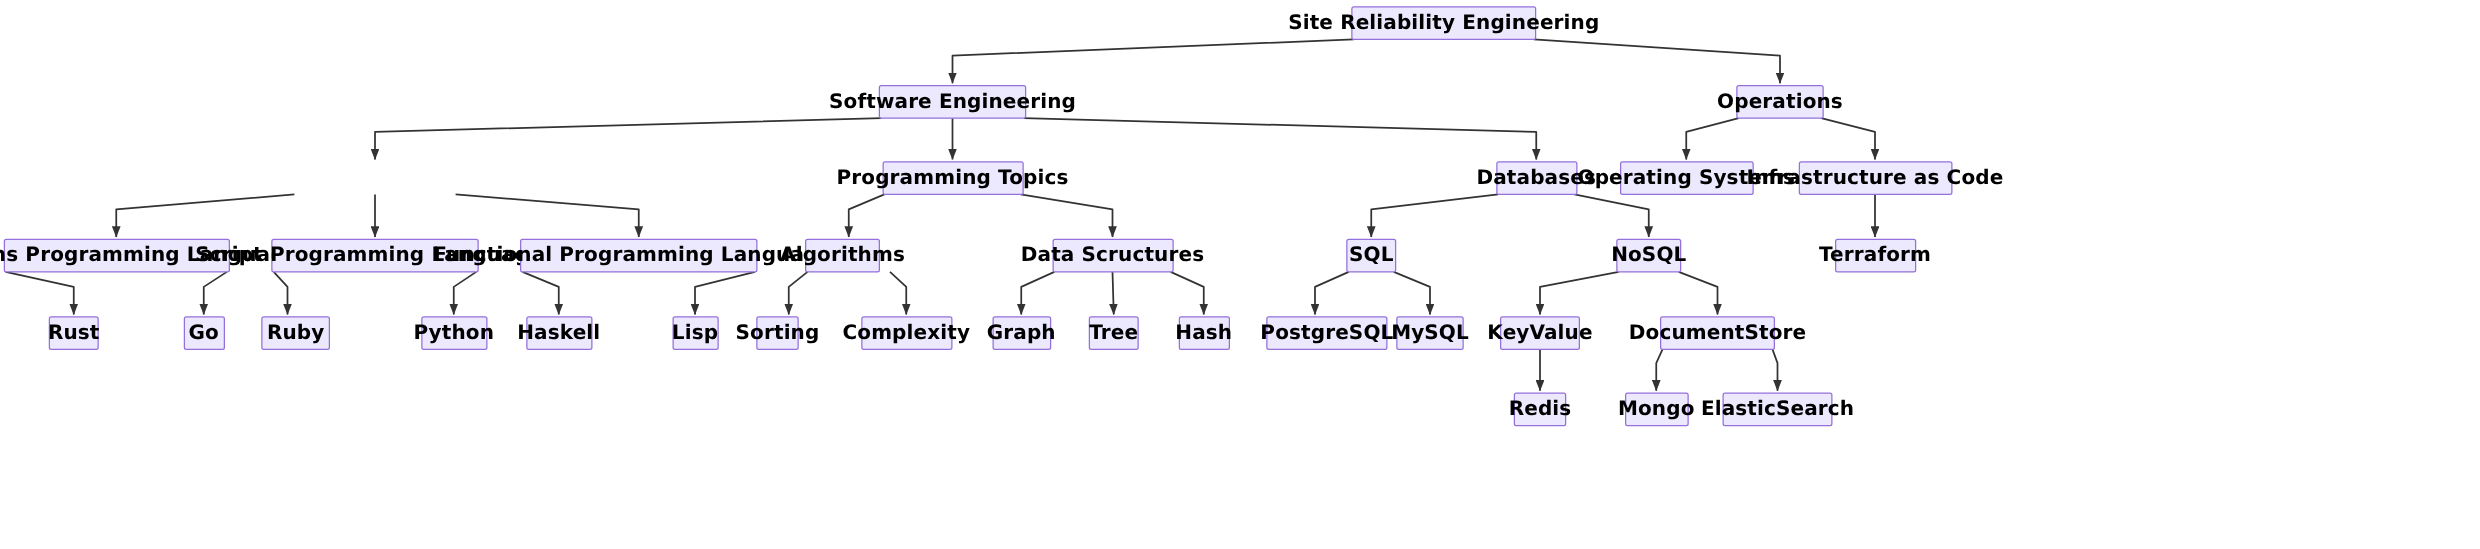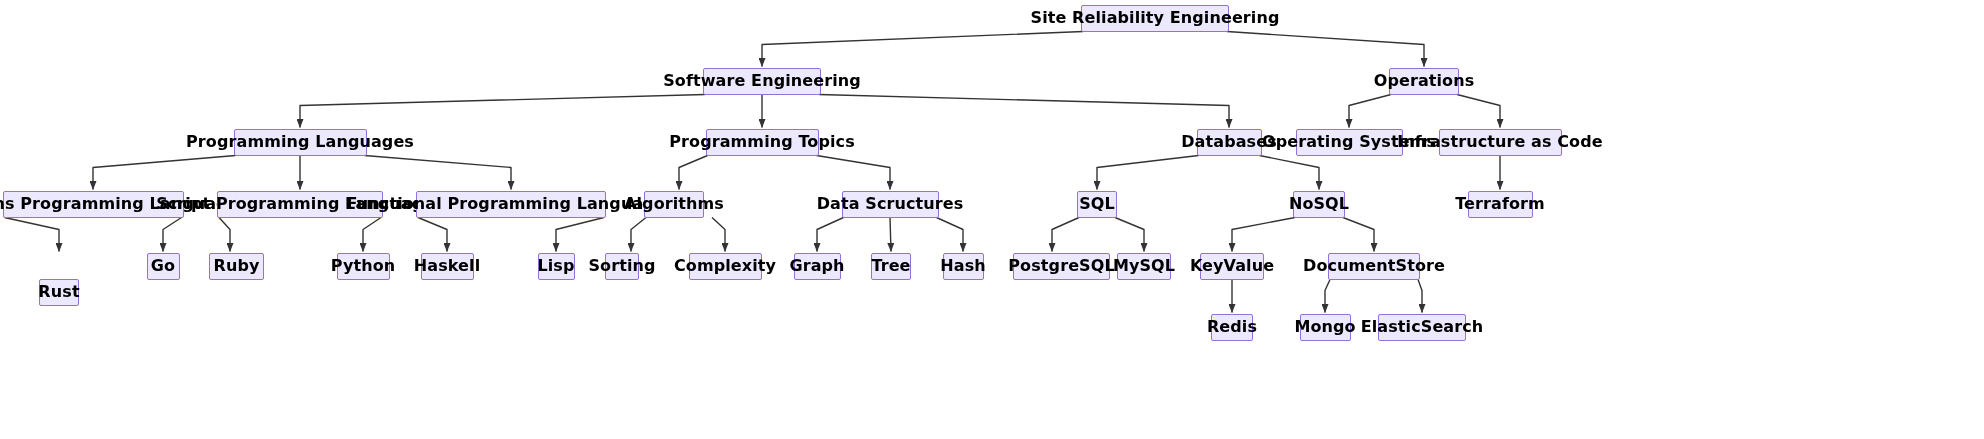--- a/index.html
+++ b/index.html
@@ -111,23 +111,20 @@
   <div id="node-layer">
       <div class="node" style="left: 1081px; top: 4.5px; width: 148px; height: 27px;">
         <span class="node-label">Site Reliability Engineering</span>
       </div>
       <div class="node" style="left: 703px; top: 67.5px; width: 118px; height: 27px;">
         <span class="node-label">Software Engineering</span>
       </div>
       <div class="node" style="left: 1389px; top: 67.5px; width: 70px; height: 27px;">
         <span class="node-label">Operations</span>
       </div>
-      <div class="node" style="left: 233.5px; top: 128.5px; width: 133px; height: 27px;">
-        <span class="node-label">Programming Languages</span>
-      </div>
       <div class="node" style="left: 705.5px; top: 128.5px; width: 113px; height: 27px;">
         <span class="node-label">Programming Topics</span>
       </div>
       <div class="node" style="left: 1196.5px; top: 128.5px; width: 65px; height: 27px;">
         <span class="node-label">Databases</span>
       </div>
       <div class="node" style="left: 1295.5px; top: 128.5px; width: 107px; height: 27px;">
         <span class="node-label">Operating Systems</span>
       </div>
       <div class="node" style="left: 1438.5px; top: 128.5px; width: 123px; height: 27px;">
@@ -150,21 +147,21 @@
       </div>
       <div class="node" style="left: 1077px; top: 190.5px; width: 40px; height: 27px;">
         <span class="node-label">SQL</span>
       </div>
       <div class="node" style="left: 1293px; top: 190.5px; width: 52px; height: 27px;">
         <span class="node-label">NoSQL</span>
       </div>
       <div class="node" style="left: 1467.5px; top: 190.5px; width: 65px; height: 27px;">
         <span class="node-label">Terraform</span>
       </div>
-      <div class="node" style="left: 39px; top: 252.5px; width: 40px; height: 27px; margin-top: 26px;">
+      <div class="node" style="left: 39px; top: 252.5px; width: 40px; height: 27px;">
         <span class="node-label">Rust</span>
       </div>
       <div class="node" style="left: 146.5px; top: 252.5px; width: 33px; height: 27px;">
         <span class="node-label">Go</span>
       </div>
       <div class="node" style="left: 209px; top: 252.5px; width: 55px; height: 27px;">
         <span class="node-label">Ruby</span>
       </div>
       <div class="node" style="left: 336.5px; top: 252.5px; width: 53px; height: 27px;">
         <span class="node-label">Python</span>

